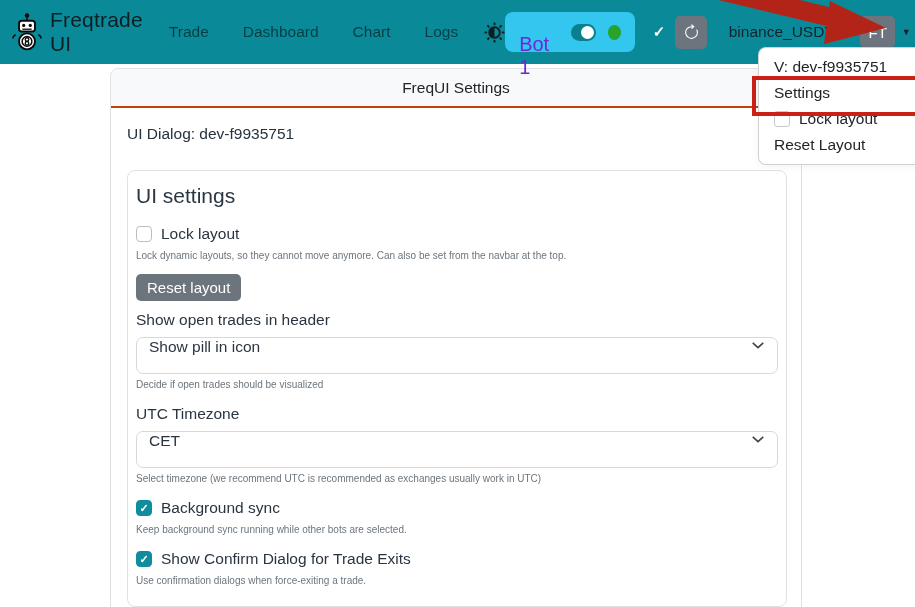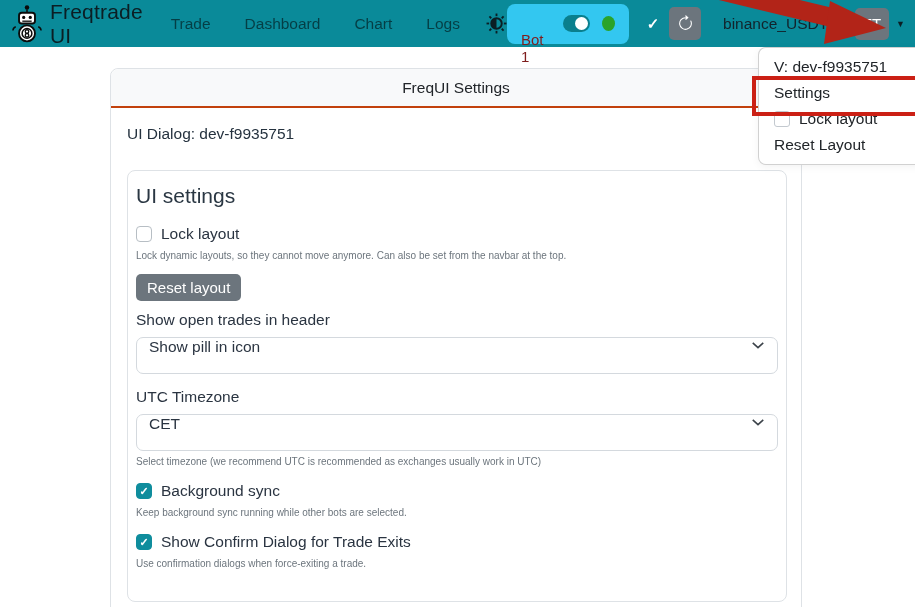--- a/index.html
+++ b/index.html
@@ -1,27 +1,27 @@
 <!DOCTYPE html>
 <html><head>
 <meta charset="utf-8">
 <style>
   html,body{margin:0;padding:0;width:915px;height:607px;overflow:hidden;background:#fff;
     font-family:"Liberation Sans", sans-serif;-webkit-font-smoothing:antialiased;}
-  .navbar{position:relative;height:47px;background:#0a8a99;display:flex;align-items:center;
+  .navbar{position:relative;height:64px;background:#0a8a99;display:flex;align-items:center;
     padding:0 10px;box-sizing:border-box;z-index:10;}
   .brand{display:flex;align-items:center;gap:8px;margin-left:2px;cursor:pointer;}
   .brand-text{font-size:21px;font-weight:500;color:#0b1e24;letter-spacing:.2px;}
   .navlinks{display:flex;align-items:center;gap:34px;margin-left:26px;}
   .navlink{font-size:15.5px;color:rgba(0,0,0,0.55);cursor:pointer;}
   .theme-btn{margin-left:26px;display:flex;align-items:center;cursor:pointer;}
   .nav-right{margin-left:auto;display:flex;align-items:center;}
   .bot-pill{display:flex;align-items:center;gap:12px;background:#33c7f0;border-radius:8px;
     height:40px;padding:0 14px;}
-  .bot-pill .bot-label{font-size:15px;color:#7f1d1d;margin-top:48px;}
+  .bot-pill .bot-label{font-size:20px;color:#6d28d9;margin-top:48px;}
   .toggle{width:30px;height:17px;background:#0a7f8d;border-radius:9px;position:relative;cursor:pointer;}
   .toggle .knob{position:absolute;right:2px;top:2px;width:13px;height:13px;border-radius:50%;background:#fff;}
   .online-dot{width:15px;height:15px;border-radius:50%;background:#2aa32a;}
   .nav-check{color:#fff;font-size:15px;font-weight:bold;margin:0 10px 0 18px;}
   .ibtn{background:#6c757d;border:none;border-radius:5px;width:34px;height:33px;display:flex;
     align-items:center;justify-content:center;cursor:pointer;}
   .account{font-size:15.5px;color:#12232b;margin:0 18px 0 22px;cursor:pointer;}
   .ft-btn{background:#6c757d;border:none;border-radius:5px;height:32px;padding:0 8px;color:#fff;
     font-size:15px;cursor:pointer;font-family:inherit;}
   .caret{color:#0b1e24;font-size:9px;margin-left:7px;cursor:pointer;}
@@ -165,20 +165,21 @@
 
       <div class="lbl">Show open trades in header</div>
       <div class="sel">
         <span class="sel-value">Show pill in icon</span>
         <span style="display:flex;">
           <svg width="14" height="14" viewBox="0 0 16 16">
               <path d="M2 5.5 L8 11 L14 5.5" fill="none" stroke="#3c434a" stroke-width="1.8"></path>
             </svg>
         </span>
       </div>
+      <div class="help">Decide if open trades should be visualized</div>
 
       <div class="lbl gap14">UTC Timezone</div>
       <div class="sel">
         <span class="sel-value">CET</span>
         <span style="display:flex;">
           <svg width="14" height="14" viewBox="0 0 16 16">
               <path d="M2 5.5 L8 11 L14 5.5" fill="none" stroke="#3c434a" stroke-width="1.8"></path>
             </svg>
         </span>
       </div>

